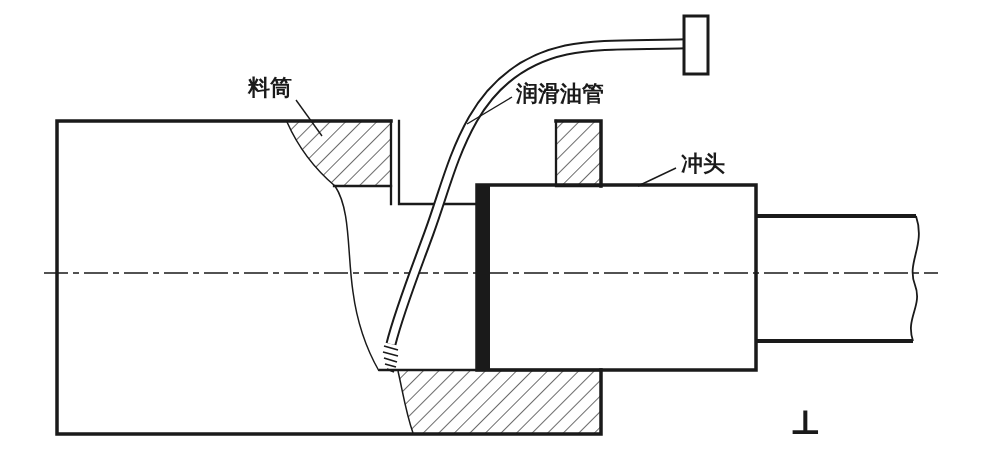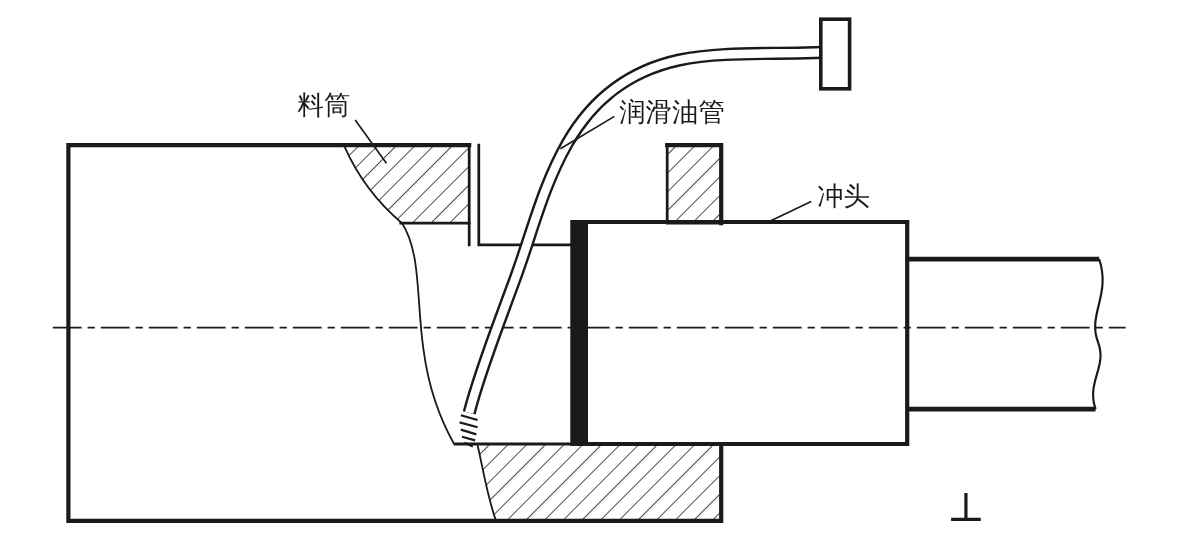--- a/index.html
+++ b/index.html
@@ -7,20 +7,21 @@
     padding: 0;
     background: #ffffff;
     font-family: "DejaVu Sans", sans-serif;
   }
   .drawing-wrap {
     position: relative;
     width: 983px;
     height: 461px;
     background: #ffffff;
     overflow: hidden;
+    font-weight: bold;
   }
   svg { display: block; }
   .diagram-label {
     font-family: "DejaVu Sans", sans-serif;
     font-size: 22px;
     fill: #1a1a1a;
   }
   .figure-mark-text {
     font-family: "DejaVu Serif", serif;
     font-size: 34px;

